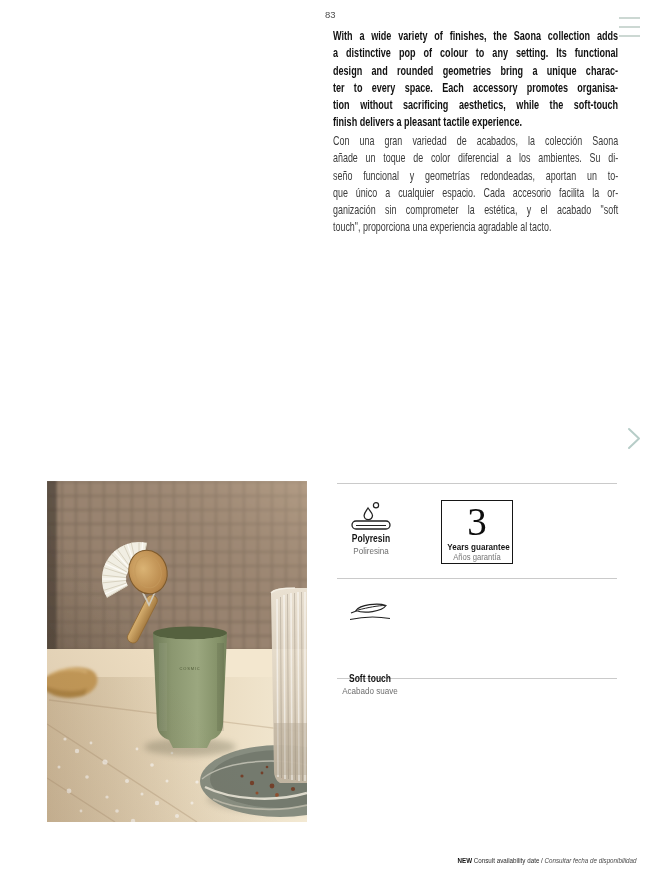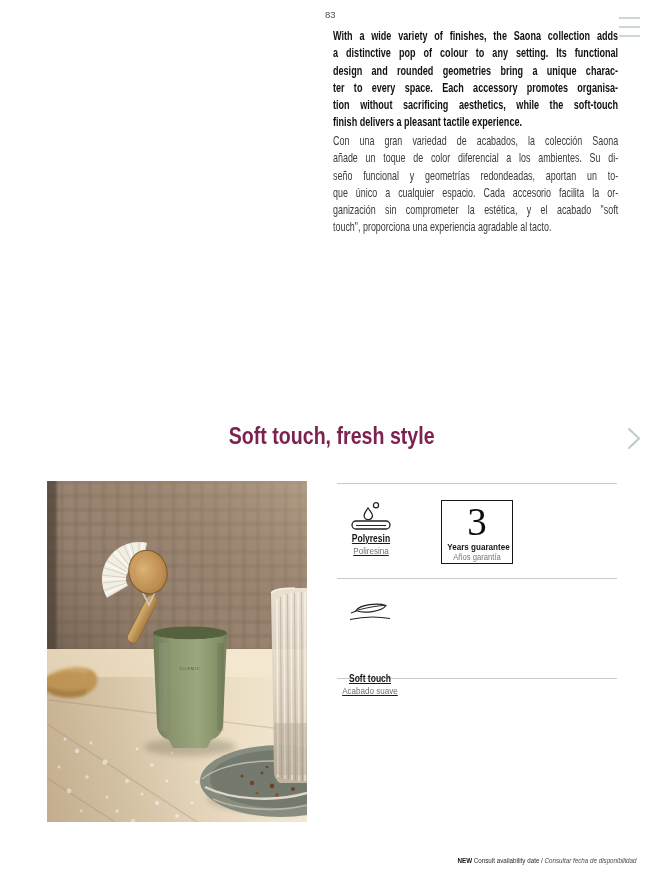--- a/index.html
+++ b/index.html
@@ -30,21 +30,21 @@
   
   .photo{position:absolute;left:47px;top:481px;width:260px;height:341px;}
 
   
   .divider{position:absolute;left:337px;width:280px;height:1px;background:#cacaca;}
   .d1{top:483px;} .d2{top:578px;} .d3{top:678px;}
 
   .feat-icon{position:absolute;}
   .icon-polyresin{left:349px;top:501px;width:44px;height:31px;}
   .icon-softtouch{left:348px;top:600px;width:44px;height:23px;}
-  .feat-label{position:absolute;width:80px;text-align:center;text-decoration:underline;}
+  .feat-label{position:absolute;width:80px;text-align:center;}
   .label-polyresin{left:331px;top:533px;}
   .label-softtouch{left:330px;top:625px;margin-top:48px;}
   .feat-label .t{display:block;transform:scaleX(0.85);transform-origin:50% 0;
                  font-weight:bold;font-size:10px;line-height:12px;color:#141414;white-space:nowrap;}
   .feat-label .s{display:block;transform:scaleX(0.85);transform-origin:50% 0;
                  font-size:9.5px;line-height:12px;color:#6e6e6e;white-space:nowrap;}
 
   .guarantee-box{position:absolute;left:441px;top:500px;width:72px;height:64px;
                  border:1.2px solid #161616;box-sizing:border-box;text-align:center;}
   .guarantee-box .num{font-family:"Liberation Serif", serif;font-size:39px;line-height:40px;
@@ -93,23 +93,20 @@
     <div class="intro-inner">
       <div class="ln jline">Con una gran variedad de acabados, la colección Saona</div>
       <div class="ln jline">añade un toque de color diferencial a los ambientes. Su di-</div>
       <div class="ln jline">seño funcional y geometrías redondeadas, aportan un to-</div>
       <div class="ln jline">que único a cualquier espacio. Cada accesorio facilita la or-</div>
       <div class="ln jline">ganización sin comprometer la estética, y el acabado "soft</div>
       <div class="ln lastline">touch", proporciona una experiencia agradable al tacto.</div>
     </div>
   </div>
 
-  <div class="headline">
-    <span>Soft touch, fresh style</span>
-  </div>
 
   <svg class="chevron-next" viewBox="0 0 15 24">
     <polyline points="2,2 12,11.5 2,21" fill="none" stroke="#b7cdc8" stroke-width="2" stroke-linecap="round" stroke-linejoin="round"></polyline>
   </svg>
 
   <svg class="photo" viewBox="0 0 260 341" preserveAspectRatio="none">
     <defs>
       <filter id="b1" x="-10%" y="-10%" width="120%" height="120%">
           <feGaussianBlur stdDeviation="1.6"></feGaussianBlur>
         </filter>

